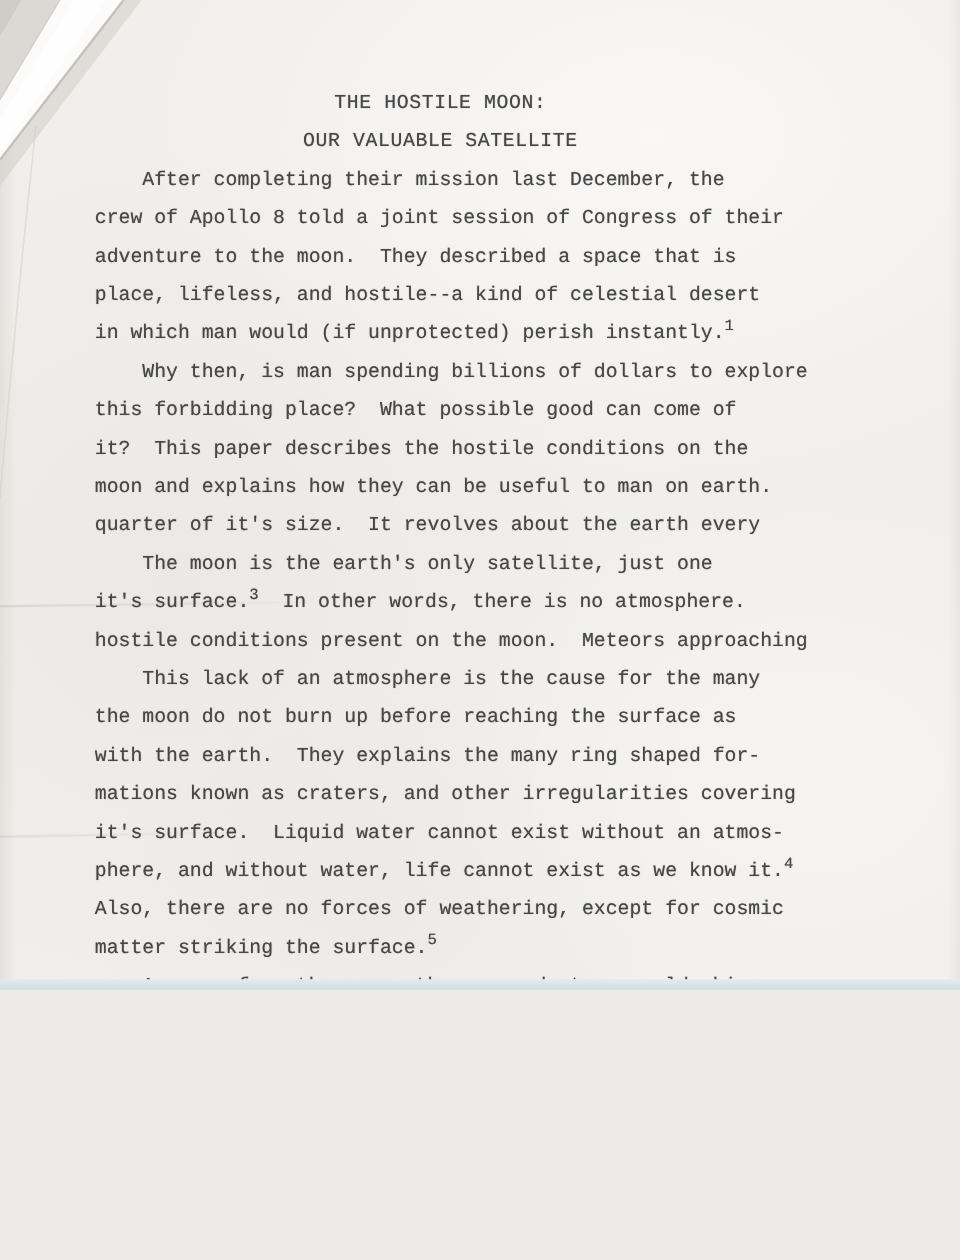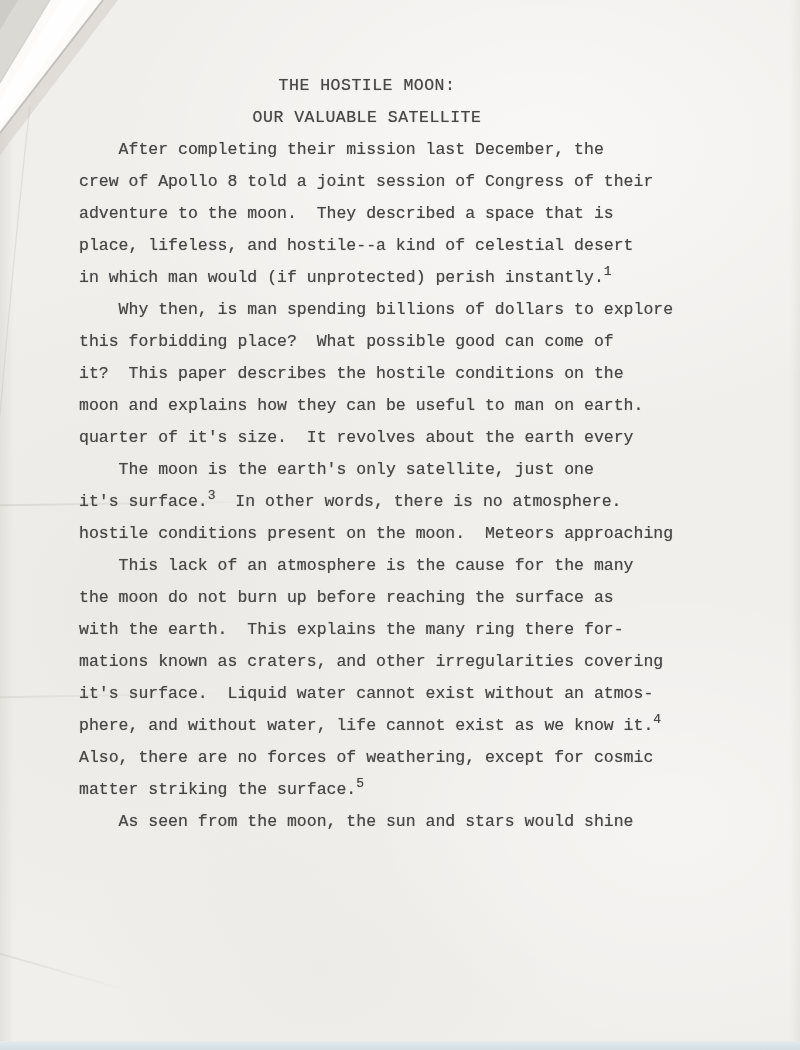--- a/index.html
+++ b/index.html
@@ -4,21 +4,21 @@
 <style>
   * { margin: 0; padding: 0; box-sizing: border-box; }
   html, body { width: 800px; height: 1050px; }
   body {
     font-family: "Liberation Mono", "DejaVu Sans Mono", monospace;
     background: #eceae6;
     overflow: hidden;
   }
   .paper {
     position: relative;
-    width: 800px; height: 1050px;
+    width: 800px; height: 825px;
     background:
       radial-gradient(620px 420px at 68% 14%, rgba(255,255,255,0.55), rgba(255,255,255,0) 70%),
       radial-gradient(520px 520px at 18% 58%, rgba(221,218,211,0.28), rgba(221,218,211,0) 70%),
       radial-gradient(430px 330px at 84% 78%, rgba(255,255,255,0.35), rgba(255,255,255,0) 72%),
       radial-gradient(350px 260px at 40% 92%, rgba(226,223,216,0.25), rgba(226,223,216,0) 70%),
       linear-gradient(90deg, rgba(203,200,193,0.35) 0px, rgba(203,200,193,0) 14px),
       linear-gradient(270deg, rgba(203,200,193,0.30) 0px, rgba(203,200,193,0) 10px),
       #f1efec;
     overflow: hidden;
   }
@@ -94,21 +94,21 @@
     <div class="ln"><span>    Why then, is man spending billions of dollars to explore</span></div>
     <div class="ln"><span>this forbidding place?  What possible good can come of</span></div>
     <div class="ln"><span>it?  This paper describes the hostile conditions on the</span></div>
     <div class="ln"><span>moon and explains how they can be useful to man on earth.</span></div>
     <div class="ln"><span>quarter of it's size.  It revolves about the earth every</span></div>
     <div class="ln"><span>    The moon is the earth's only satellite, just one</span></div>
     <div class="ln"><span>it's surface.</span><sup class="fn">3</sup><span>  In other words, there is no atmosphere.</span></div>
     <div class="ln"><span>hostile conditions present on the moon.  Meteors approaching</span></div>
     <div class="ln"><span>    This lack of an atmosphere is the cause for the many</span></div>
     <div class="ln"><span>the moon do not burn up before reaching the surface as</span></div>
-    <div class="ln"><span>with the earth.  This explains the many ring there for-</span></div>
+    <div class="ln"><span>with the earth.  They explains the many ring shaped for-</span></div>
     <div class="ln"><span>mations known as craters, and other irregularities covering</span></div>
     <div class="ln"><span>it's surface.  Liquid water cannot exist without an atmos-</span></div>
     <div class="ln"><span>phere, and without water, life cannot exist as we know it.</span><sup class="fn">4</sup></div>
     <div class="ln"><span>Also, there are no forces of weathering, except for cosmic</span></div>
     <div class="ln"><span>matter striking the surface.</span><sup class="fn">5</sup></div>
     <div class="ln"><span>    As seen from the moon, the sun and stars would shine</span></div>
   </div>
 
   <div class="scan-strip"></div>
 </div>

